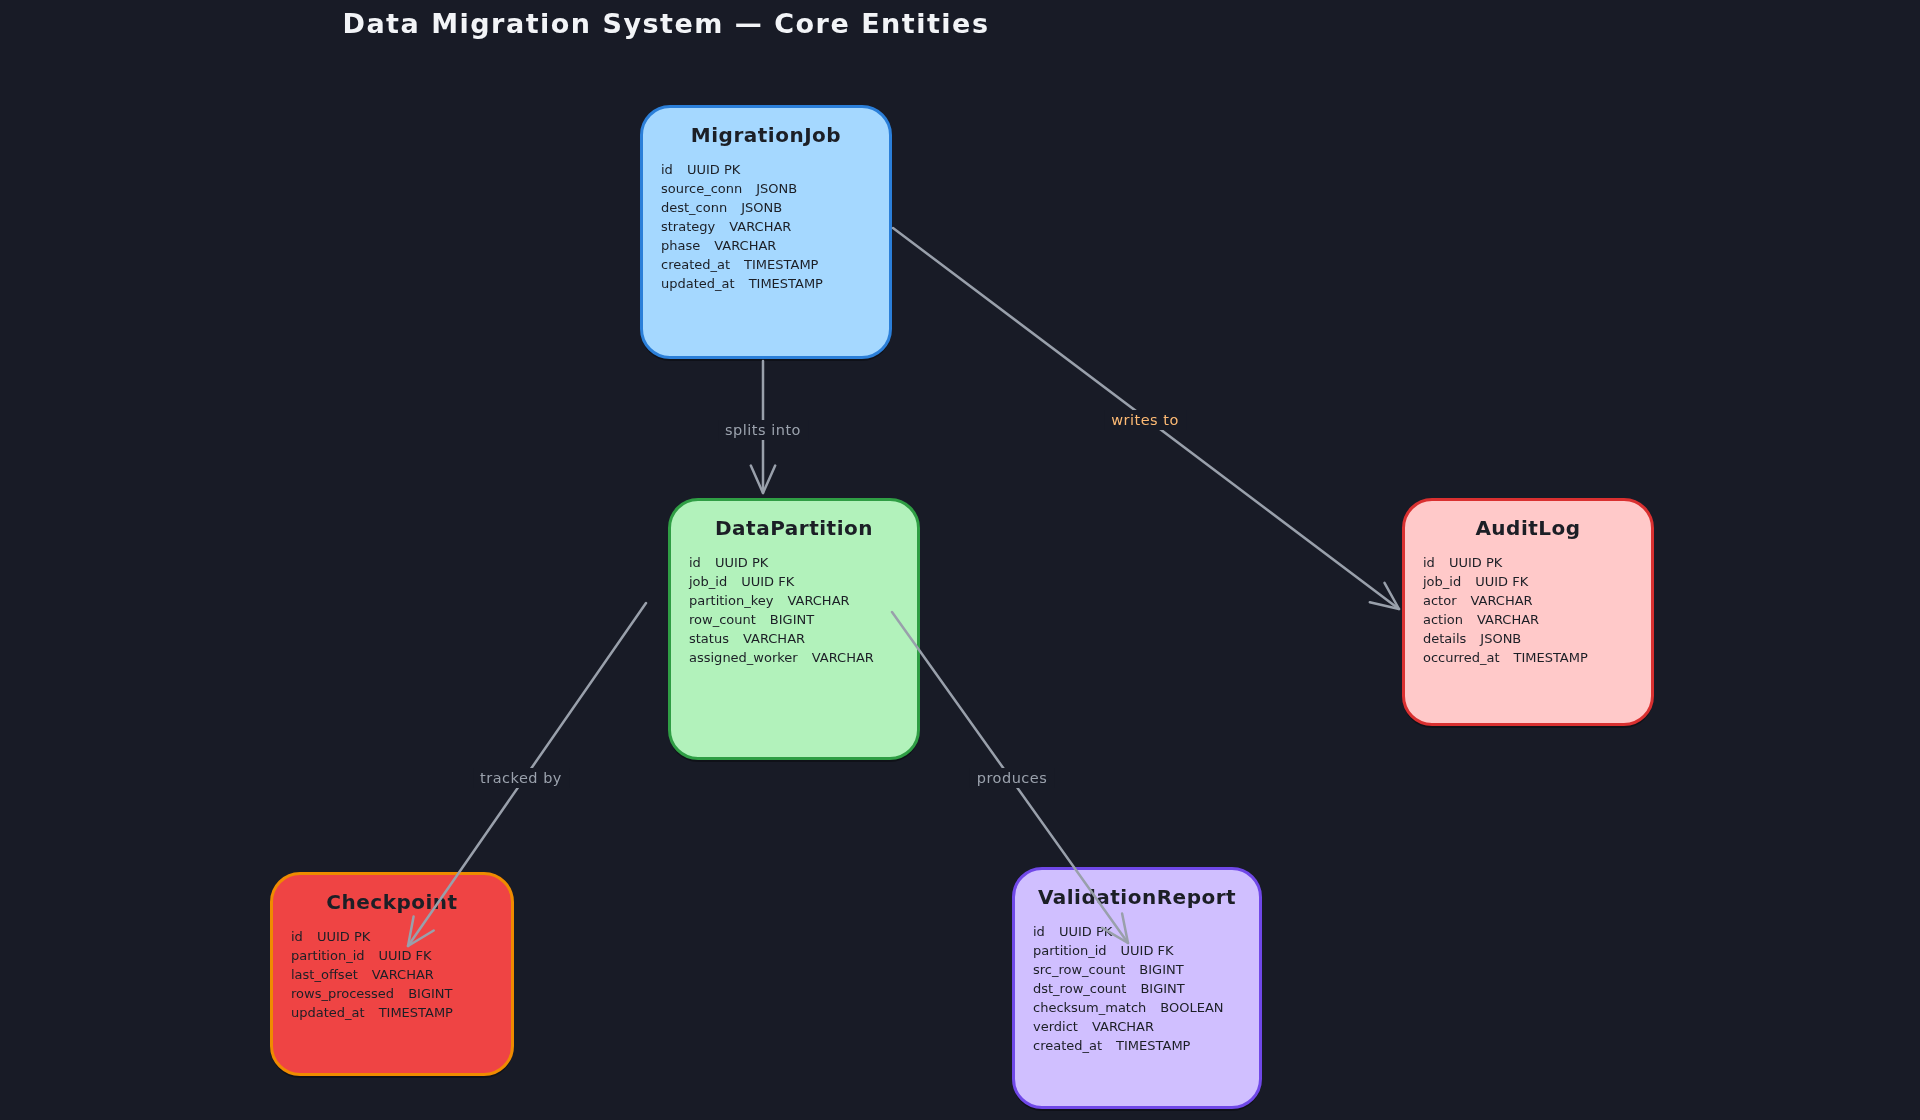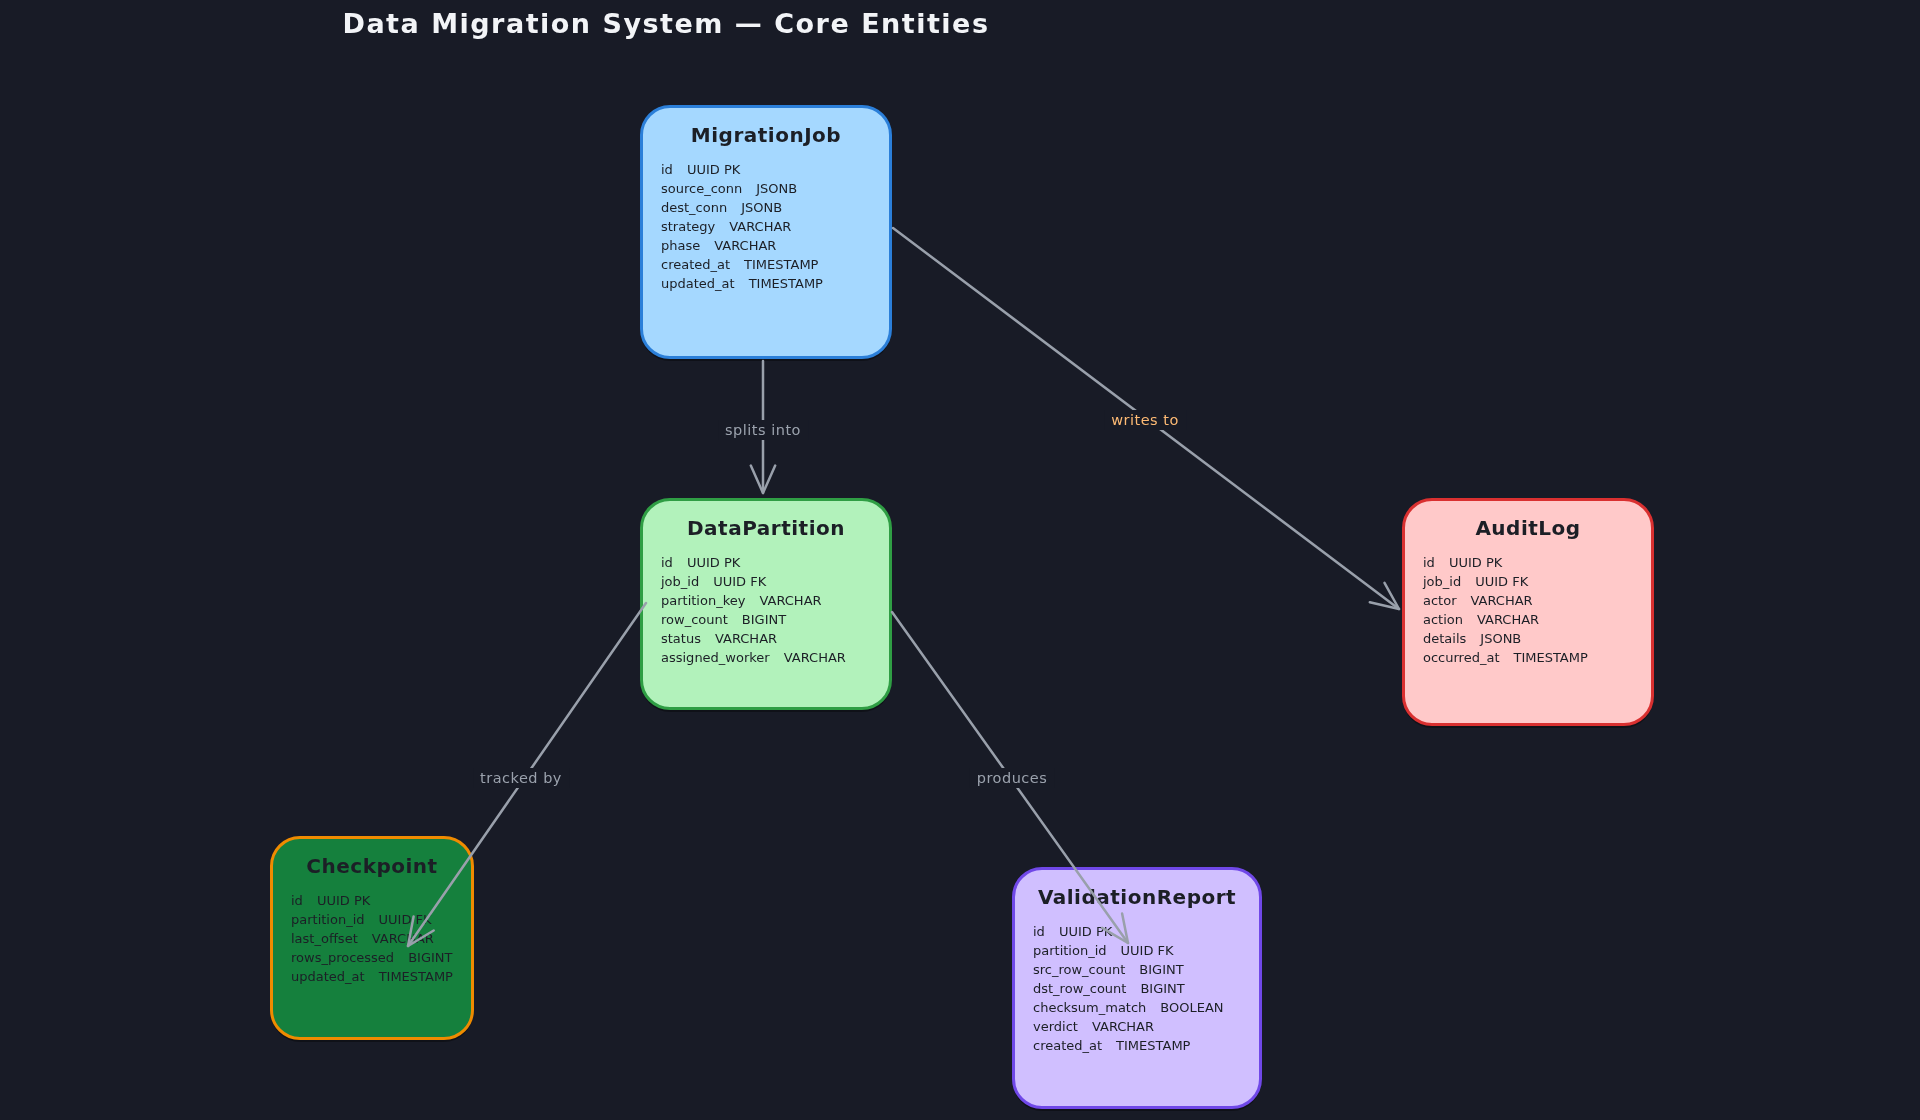--- a/index.html
+++ b/index.html
@@ -87,21 +87,21 @@
       <div>
         <div class="field-row"><span class="field-name">id</span><span class="field-type">UUID PK</span></div>
         <div class="field-row"><span class="field-name">source_conn</span><span class="field-type">JSONB</span></div>
         <div class="field-row"><span class="field-name">dest_conn</span><span class="field-type">JSONB</span></div>
         <div class="field-row"><span class="field-name">strategy</span><span class="field-type">VARCHAR</span></div>
         <div class="field-row"><span class="field-name">phase</span><span class="field-type">VARCHAR</span></div>
         <div class="field-row"><span class="field-name">created_at</span><span class="field-type">TIMESTAMP</span></div>
         <div class="field-row"><span class="field-name">updated_at</span><span class="field-type">TIMESTAMP</span></div>
       </div>
     </div>
-    <div class="entity-card" style="left: 640px; top: 498px; width: 252px; height: 212px; background: rgb(178, 242, 187); border-color: rgb(47, 158, 68); color: rgb(28, 31, 38);">
+    <div class="entity-card" style="left: 668px; top: 498px; width: 252px; height: 262px; background: rgb(178, 242, 187); border-color: rgb(47, 158, 68); color: rgb(28, 31, 38);">
       <div class="entity-title">DataPartition</div>
       <div>
         <div class="field-row"><span class="field-name">id</span><span class="field-type">UUID PK</span></div>
         <div class="field-row"><span class="field-name">job_id</span><span class="field-type">UUID FK</span></div>
         <div class="field-row"><span class="field-name">partition_key</span><span class="field-type">VARCHAR</span></div>
         <div class="field-row"><span class="field-name">row_count</span><span class="field-type">BIGINT</span></div>
         <div class="field-row"><span class="field-name">status</span><span class="field-type">VARCHAR</span></div>
         <div class="field-row"><span class="field-name">assigned_worker</span><span class="field-type">VARCHAR</span></div>
       </div>
     </div>
@@ -109,21 +109,21 @@
       <div class="entity-title">AuditLog</div>
       <div>
         <div class="field-row"><span class="field-name">id</span><span class="field-type">UUID PK</span></div>
         <div class="field-row"><span class="field-name">job_id</span><span class="field-type">UUID FK</span></div>
         <div class="field-row"><span class="field-name">actor</span><span class="field-type">VARCHAR</span></div>
         <div class="field-row"><span class="field-name">action</span><span class="field-type">VARCHAR</span></div>
         <div class="field-row"><span class="field-name">details</span><span class="field-type">JSONB</span></div>
         <div class="field-row"><span class="field-name">occurred_at</span><span class="field-type">TIMESTAMP</span></div>
       </div>
     </div>
-    <div class="entity-card" style="left: 270px; top: 836px; width: 204px; height: 204px; background: #15803d; border-color: rgb(239, 139, 0); color: rgb(28, 31, 38);">
+    <div class="entity-card" style="left: 270px; top: 872px; width: 244px; height: 204px; background: #ef4444; border-color: rgb(239, 139, 0); color: rgb(28, 31, 38);">
       <div class="entity-title">Checkpoint</div>
       <div>
         <div class="field-row"><span class="field-name">id</span><span class="field-type">UUID PK</span></div>
         <div class="field-row"><span class="field-name">partition_id</span><span class="field-type">UUID FK</span></div>
         <div class="field-row"><span class="field-name">last_offset</span><span class="field-type">VARCHAR</span></div>
         <div class="field-row"><span class="field-name">rows_processed</span><span class="field-type">BIGINT</span></div>
         <div class="field-row"><span class="field-name">updated_at</span><span class="field-type">TIMESTAMP</span></div>
       </div>
     </div>
     <div class="entity-card" style="left: 1012px; top: 867px; width: 250px; height: 242px; background: rgb(208, 191, 255); border-color: rgb(112, 72, 232); color: rgb(28, 31, 38);">

